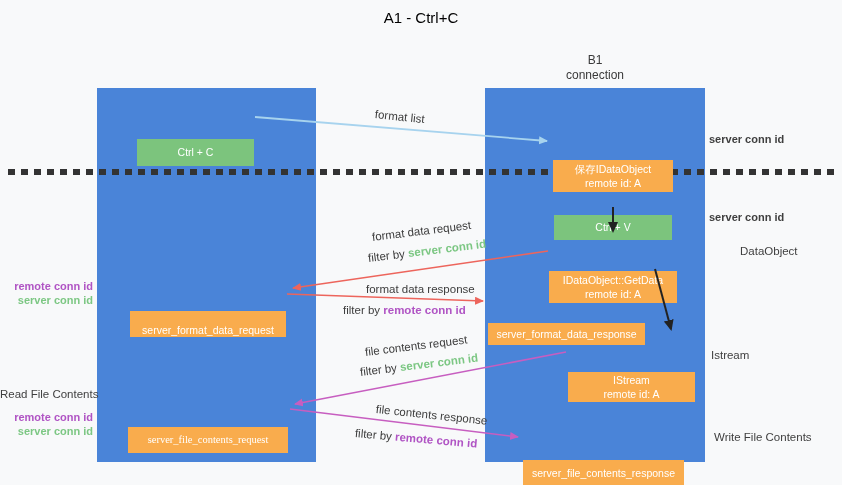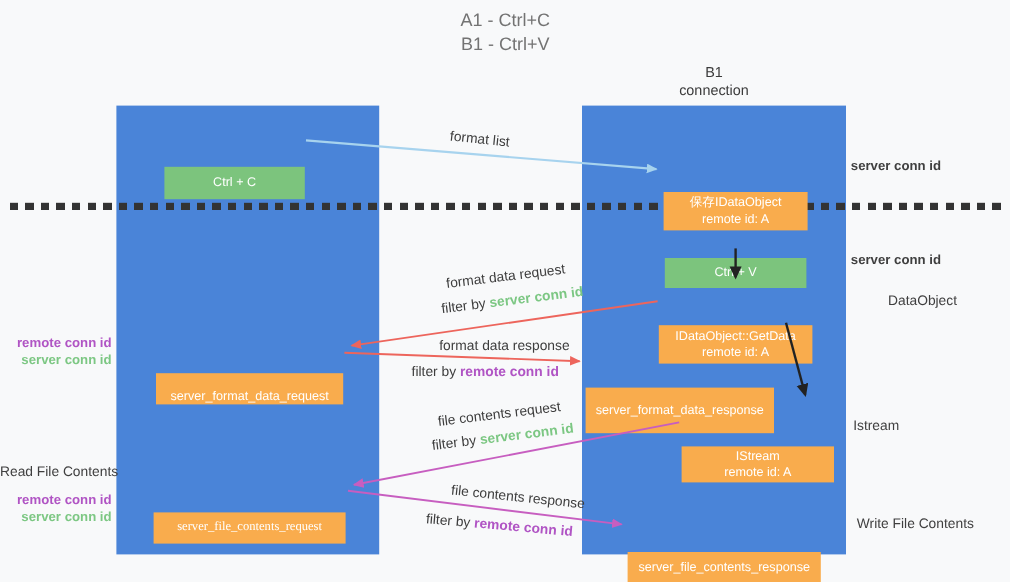--- a/index.html
+++ b/index.html
@@ -4,21 +4,21 @@
 <style>
   * { margin:0; padding:0; box-sizing:border-box; }
   body { background:#e9e9e9; font-family:"Liberation Sans", sans-serif; }
   .canvas {
     position:relative; width:842px; height:485px;
     background:#f8f9fa; overflow:hidden;
     font-family:"Liberation Sans", sans-serif;
   }
   .title {
     position:absolute; left:0; top:8px; width:842px;
-    text-align:center; font-size:15px; line-height:20px; color:#737373;
+    text-align:center; font-size:15px; line-height:20px; color:#000000;
   }
   .lane { position:absolute; top:88px; height:374px; background:#4a84d8; }
   .lane-header {
     position:absolute; top:53px; text-align:center;
     font-size:12px; line-height:15px; color:#3a3a3a;
   }
   .box {
     position:absolute; display:flex; flex-direction:column;
     align-items:center; justify-content:center;
     color:#ffffff; font-size:10.5px; line-height:1.35; text-align:center;
@@ -52,21 +52,20 @@
   }
   svg.arrows { position:absolute; left:0; top:0; pointer-events:none; }
 </style>
 </head>
 <body>
 
 <div class="canvas">
 
   <div class="title">
     <div>A1 - Ctrl+C</div>
-    <div>B1 - Ctrl+V</div>
   </div>
 
   <div class="lane-header" style="left:485px; width:220px;">
     <div>B1</div>
     <div>connection</div>
   </div>
 
   <div class="lane" style="left:97px; width:219px;"></div>
   <div class="lane" style="left:485px; width:220px;"></div>
 
@@ -86,21 +85,21 @@
     <div>保存IDataObject</div>
     <div>remote id: A</div>
   </div>
   <div class="box green" style="left:554px; top:181px; width:118px; height:25px;">
     <div>Ctrl + V</div>
   </div>
   <div class="box orange" style="left:549px; top:237px; width:128px; height:32px;">
     <div>IDataObject::GetData</div>
     <div>remote id: A</div>
   </div>
-  <div class="box orange" style="left:488px; top:289px; width:157px; height:38px;">
+  <div class="box orange" style="left:488px; top:289px; width:157px; height:22px;">
     <div>server_format_data_response</div>
   </div>
   <div class="box orange" style="left:568px; top:338px; width:127px; height:30px;">
     <div>IStream</div>
     <div>remote id: A</div>
   </div>
   <div class="box orange" style="left:523px; top:426px; width:161px; height:27px;">
     <div>server_file_contents_response</div>
   </div>
 

